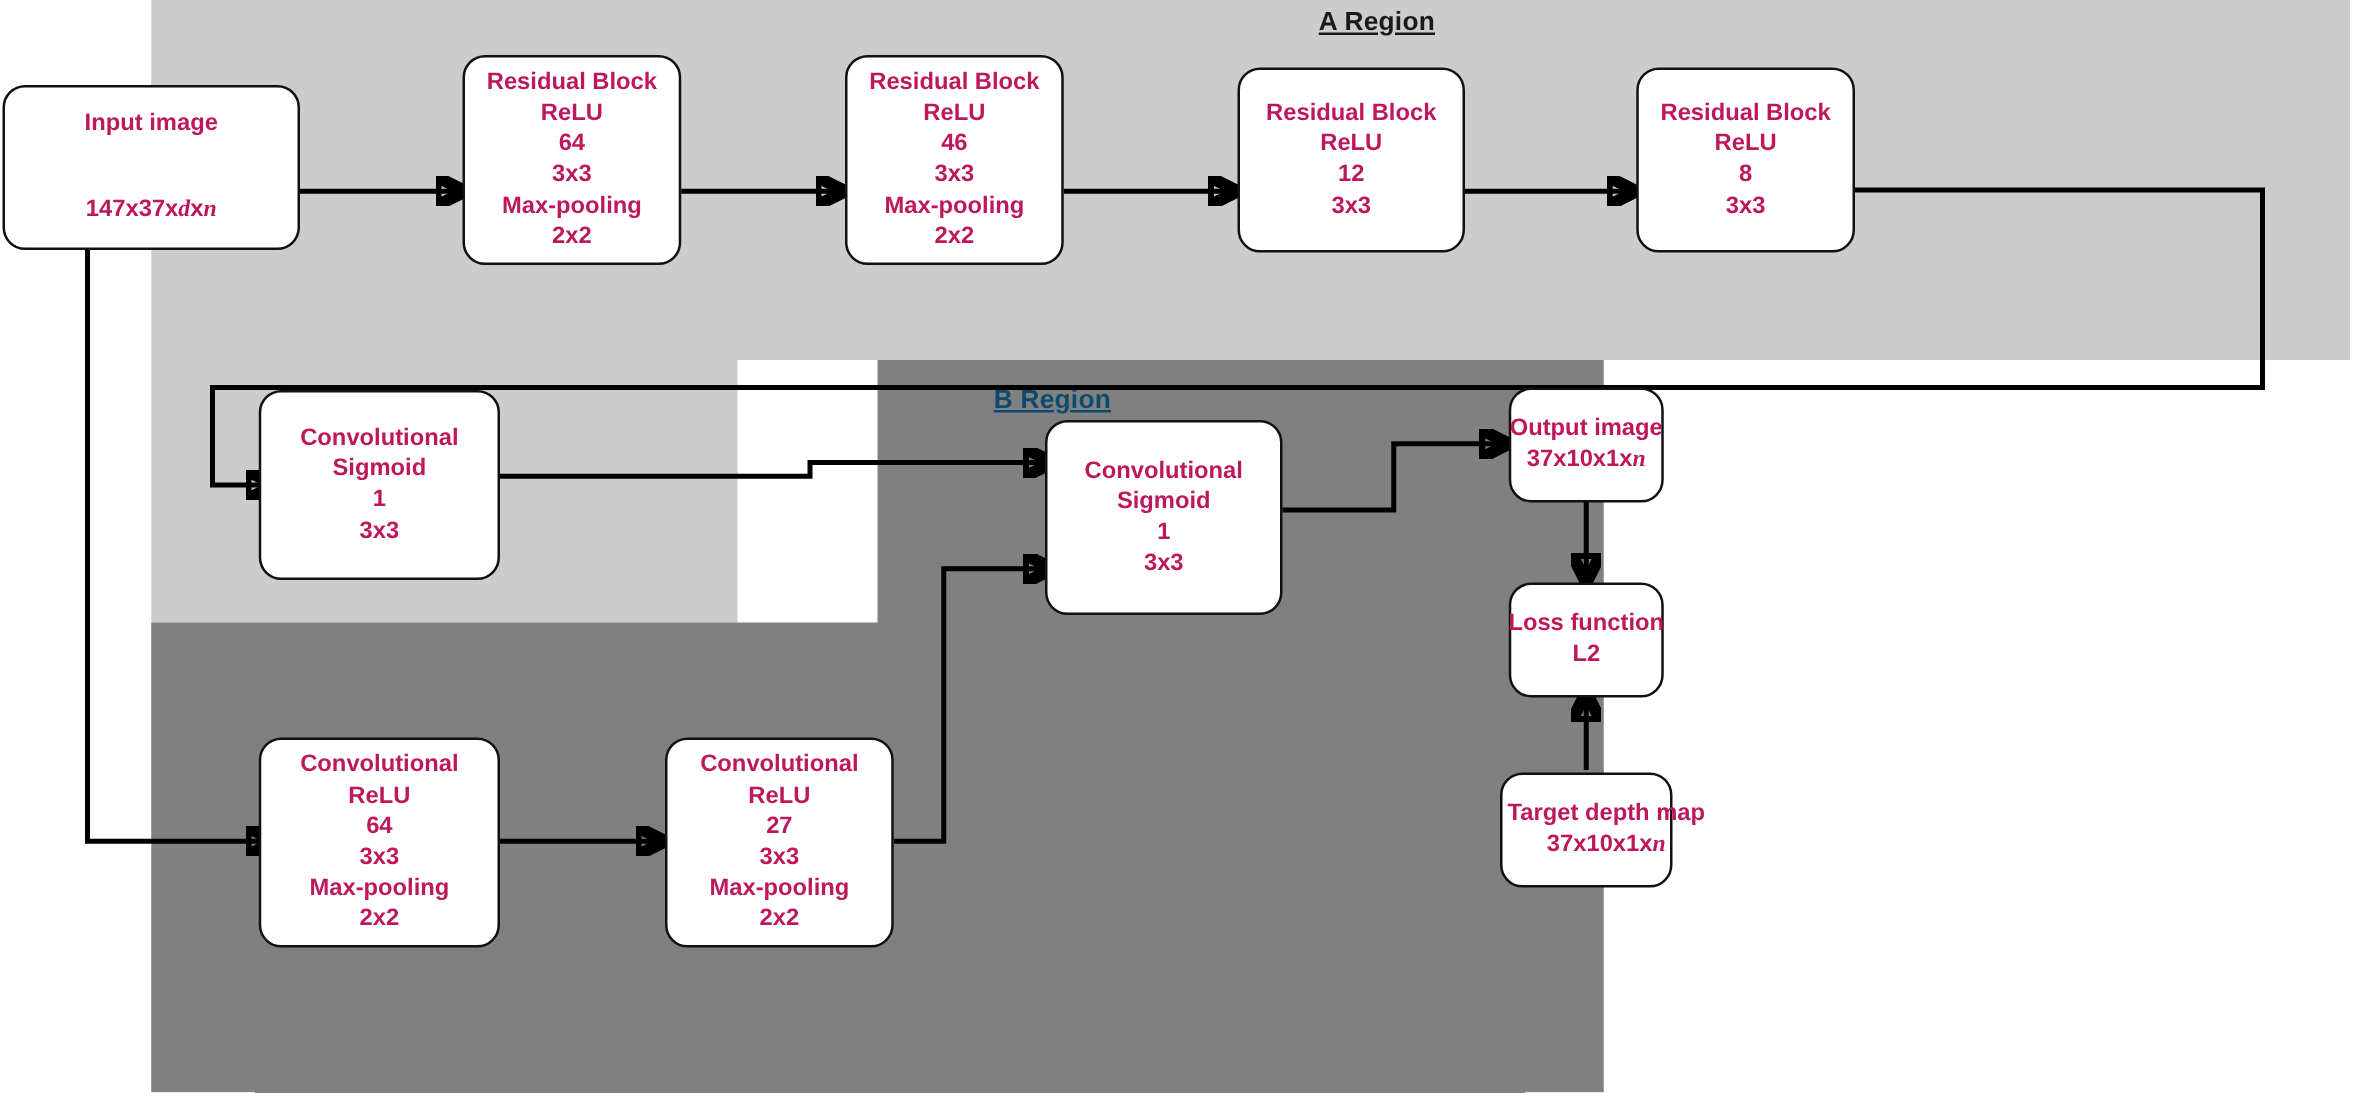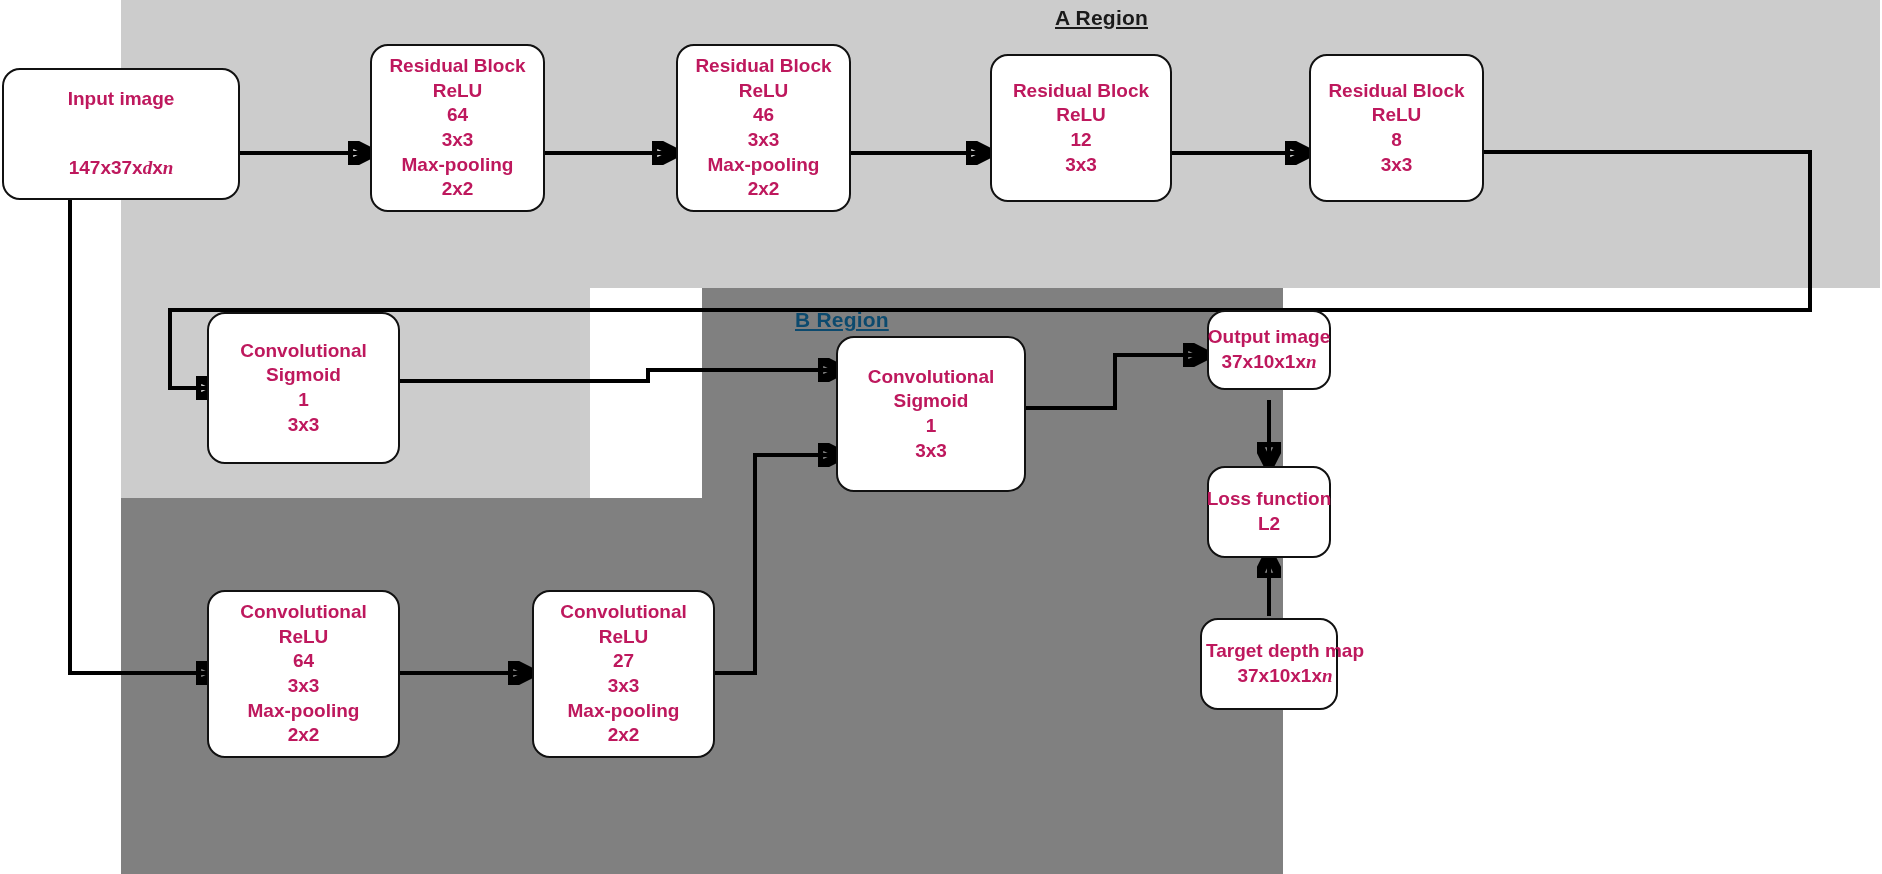--- a/index.html
+++ b/index.html
@@ -179,21 +179,21 @@
 
   <div class="node" style="left:532px; top:590px; width:183px; height:168px;">
     <span class="ln">Convolutional</span>
     <span class="ln">ReLU</span>
     <span class="ln">27</span>
     <span class="ln">3x3</span>
     <span class="ln">Max-pooling</span>
     <span class="ln">2x2</span>
   </div>
 
-  <div class="node" style="left:1207px; top:310px; width:124px; height:80px;">
+  <div class="node" style="left:1207px; top:310px; width:124px; height:92px;">
     <span class="ln">Output image</span>
     <span class="ln"><span>37x10x1x</span><span class="ital">n</span></span>
   </div>
 
   <div class="node" style="left:1207px; top:466px; width:124px; height:92px;">
     <span class="ln">Loss function</span>
     <span class="ln">L2</span>
   </div>
 
   <div class="node" style="left:1200px; top:618px; width:138px; height:92px;padding-left:32px;">

